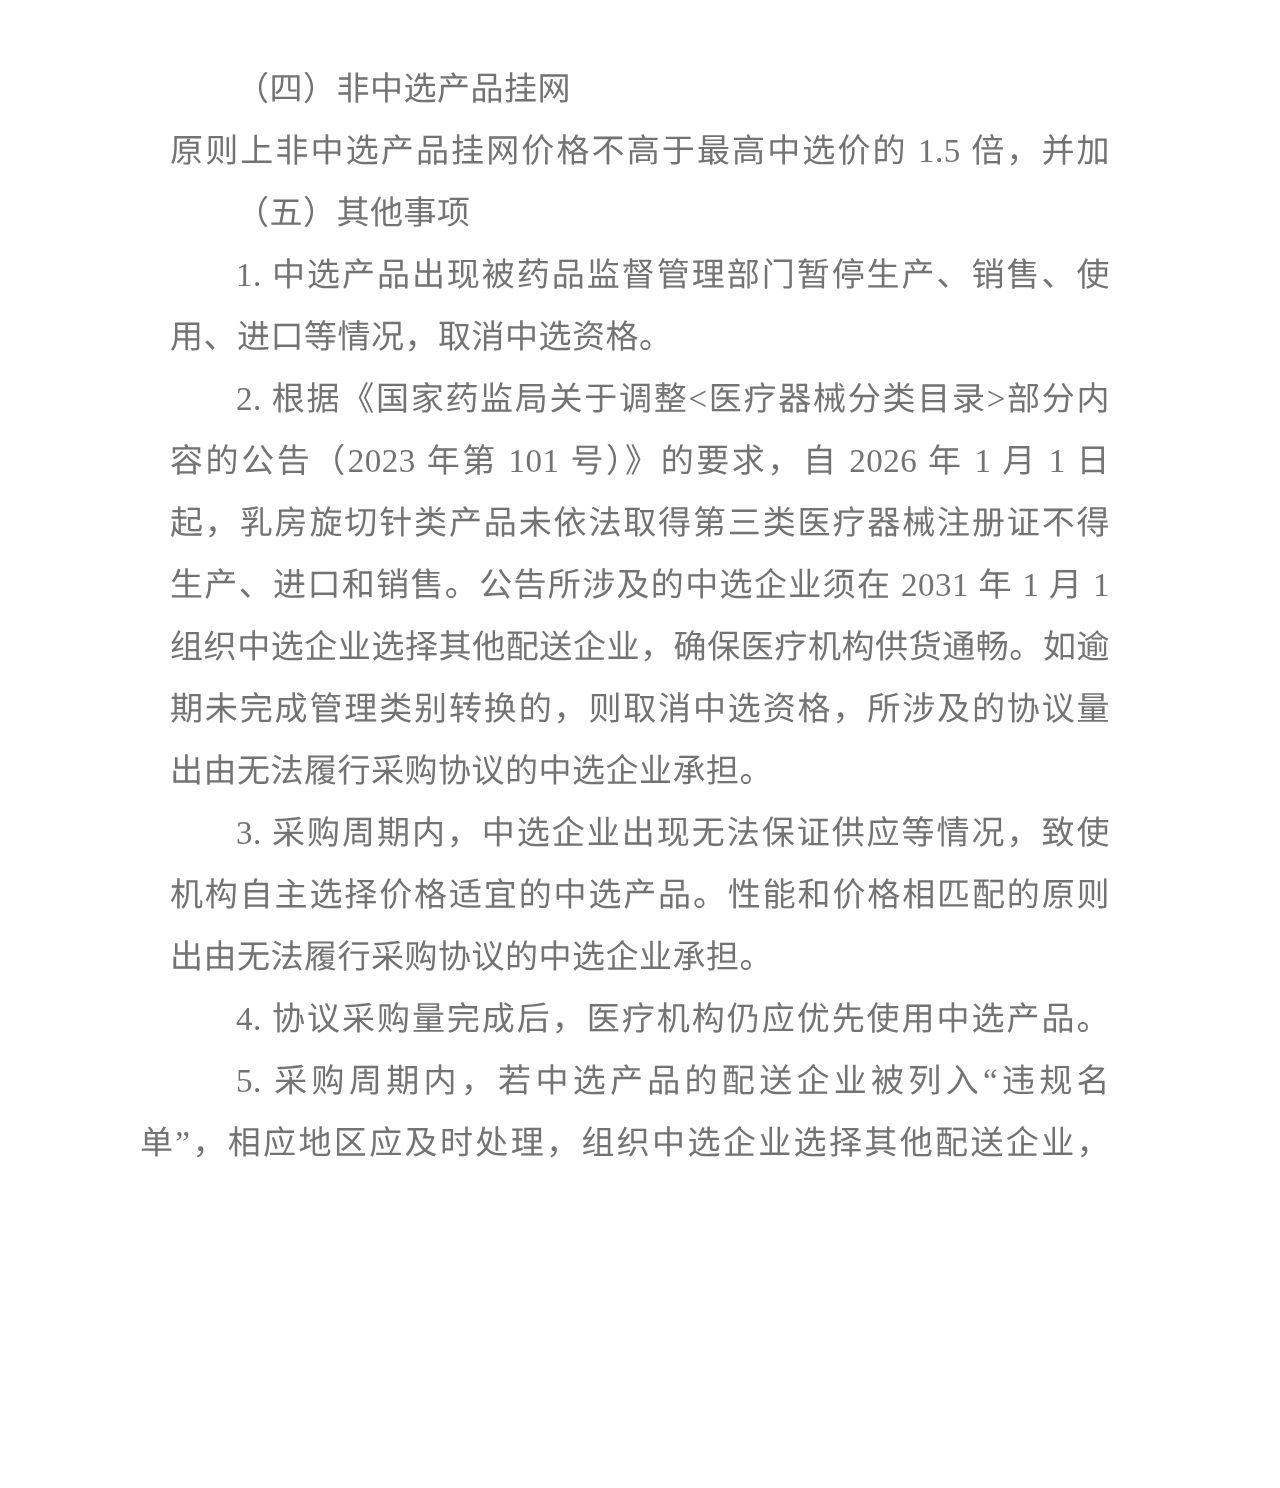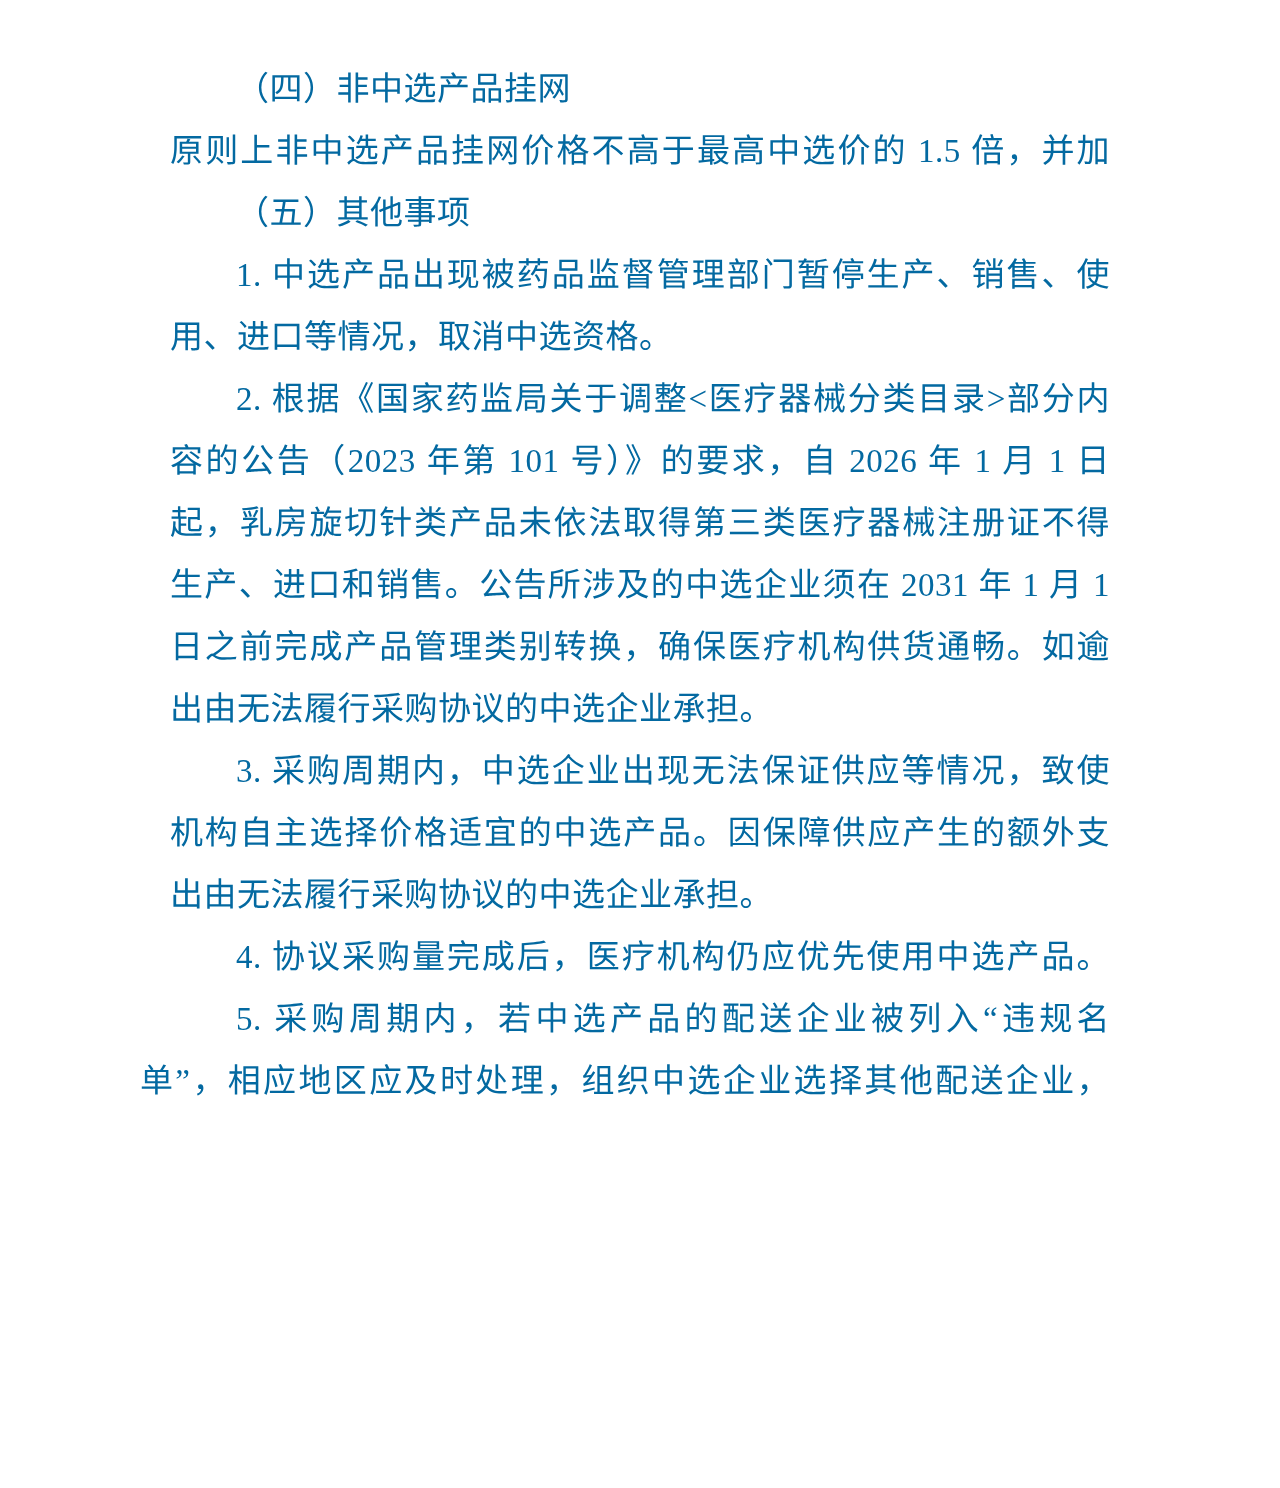--- a/index.html
+++ b/index.html
@@ -14,21 +14,21 @@
   }
   .doc-page {
     box-sizing: border-box;
     width: 1280px;
     height: 1304px;
     padding: 58px 170px 16px 170px;
     background: #ffffff;
     font-family: "Liberation Serif", "DejaVu Serif", serif;
     font-size: 33px;
     line-height: 62px;
-    color: #0369a1;
+    color: #737373;
   }
   .line {
     width: 940px;
     height: 62px;
     text-align: left;
     letter-spacing: 0.5px;
   }
   
   .indent {
     text-indent: 2em;
@@ -50,21 +50,22 @@
 <main class="doc-page">
   <div class="line indent">（四）非中选产品挂网</div>
   <div class="line j">原则上非中选产品挂网价格不高于最高中选价的 1.5 倍，并加</div>
   <div class="line indent">（五）其他事项</div>
   <div class="line indent j">1. 中选产品出现被药品监督管理部门暂停生产、销售、使</div>
   <div class="line">用、进口等情况，取消中选资格。</div>
   <div class="line indent j">2. 根据《国家药监局关于调整&lt;医疗器械分类目录&gt;部分内</div>
   <div class="line j">容的公告（2023 年第 101 号）》的要求，自 2026 年 1 月 1 日</div>
   <div class="line j">起，乳房旋切针类产品未依法取得第三类医疗器械注册证不得</div>
   <div class="line j">生产、进口和销售。公告所涉及的中选企业须在 2031 年 1 月 1</div>
-  <div class="line j">日之前完成产品管理类别转换，确保医疗机构供货通畅。如逾</div>
+  <div class="line j">组织中选企业选择其他配送企业，确保医疗机构供货通畅。如逾</div>
+  <div class="line j">期未完成管理类别转换的，则取消中选资格，所涉及的协议量</div>
   <div class="line">出由无法履行采购协议的中选企业承担。</div>
   <div class="line indent j">3. 采购周期内，中选企业出现无法保证供应等情况，致使</div>
-  <div class="line j">机构自主选择价格适宜的中选产品。因保障供应产生的额外支</div>
+  <div class="line j">机构自主选择价格适宜的中选产品。性能和价格相匹配的原则</div>
   <div class="line">出由无法履行采购协议的中选企业承担。</div>
   <div class="line indent j">4. 协议采购量完成后，医疗机构仍应优先使用中选产品。</div>
   <div class="line indent j">5. 采购周期内，若中选产品的配送企业被列入“违规名</div>
   <div class="line j hang">单”，相应地区应及时处理，组织中选企业选择其他配送企业，</div>
 </main>
 
 </body></html>

